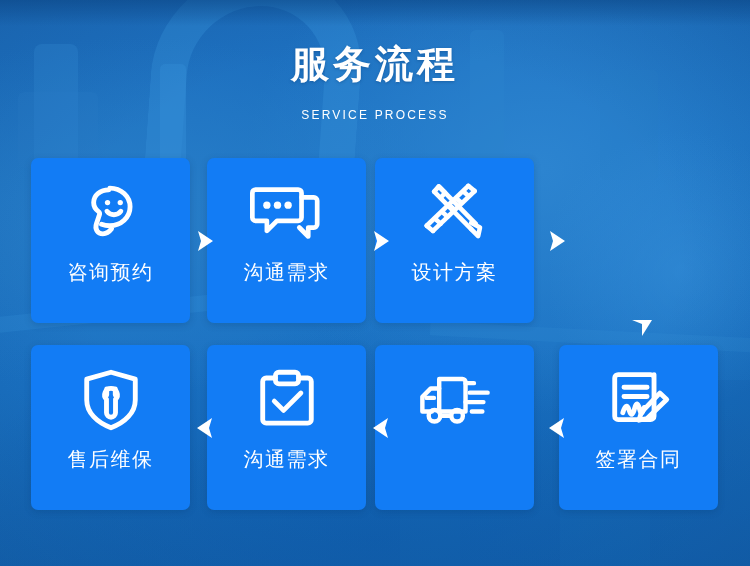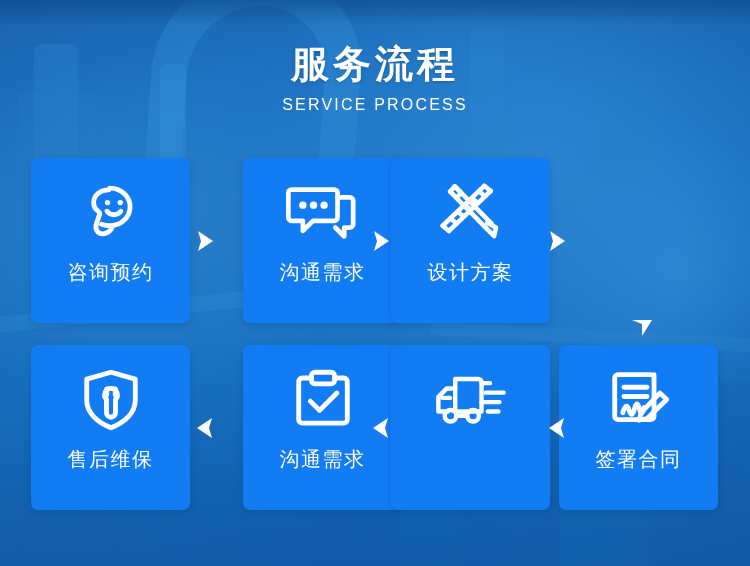--- a/index.html
+++ b/index.html
@@ -52,39 +52,39 @@
          background:radial-gradient(ellipse 90% 80% at 50% 45%, rgba(0,0,0,0) 45%, rgba(8,58,115,.28) 100%); }
 
   
   .header { position:absolute; left:0; right:0; top:42px; text-align:center; }
   .title {
     font-size:38px; font-weight:bold; color:#ffffff;
     letter-spacing:4px; line-height:1.18;
     text-shadow:0 1px 3px rgba(6,52,105,.35);
   }
   .subtitle {
-    margin-top:9px;
-    font-size:16px; color:#ffffff; letter-spacing:2.2px;
+    margin-top:21px;
+    font-size:12px; color:#ffffff; letter-spacing:2.2px;
   }
 
   
   .row { position:absolute; left:31px; width:688px; height:165px; }
   .row1 { top:158px; }
   .row2 { top:345px; }
   .card {
     position:absolute; top:0; width:159px; height:165px;
     background:#127cf5;
     border-radius:7px;
     box-shadow:0 2px 7px rgba(6,48,100,.22);
     display:flex; flex-direction:column;
     align-items:center; justify-content:flex-start;
   }
   .card.c0 { left:0; }
-  .card.c1 { left:176px;margin-left:36px; }
-  .card.c2 { left:360px; }
+  .card.c1 { left:176px; }
+  .card.c2 { left:344px; }
   .card.c3 { left:528px; }
   .icon-wrap {
     height:104px; width:100%;
     display:flex; align-items:center; justify-content:center;
     padding-top:6px;
   }
   .icon-wrap svg { display:block; }
   .card-label {
     font-size:20px; color:#ffffff; letter-spacing:1.5px;
     font-weight:normal; line-height:1;

